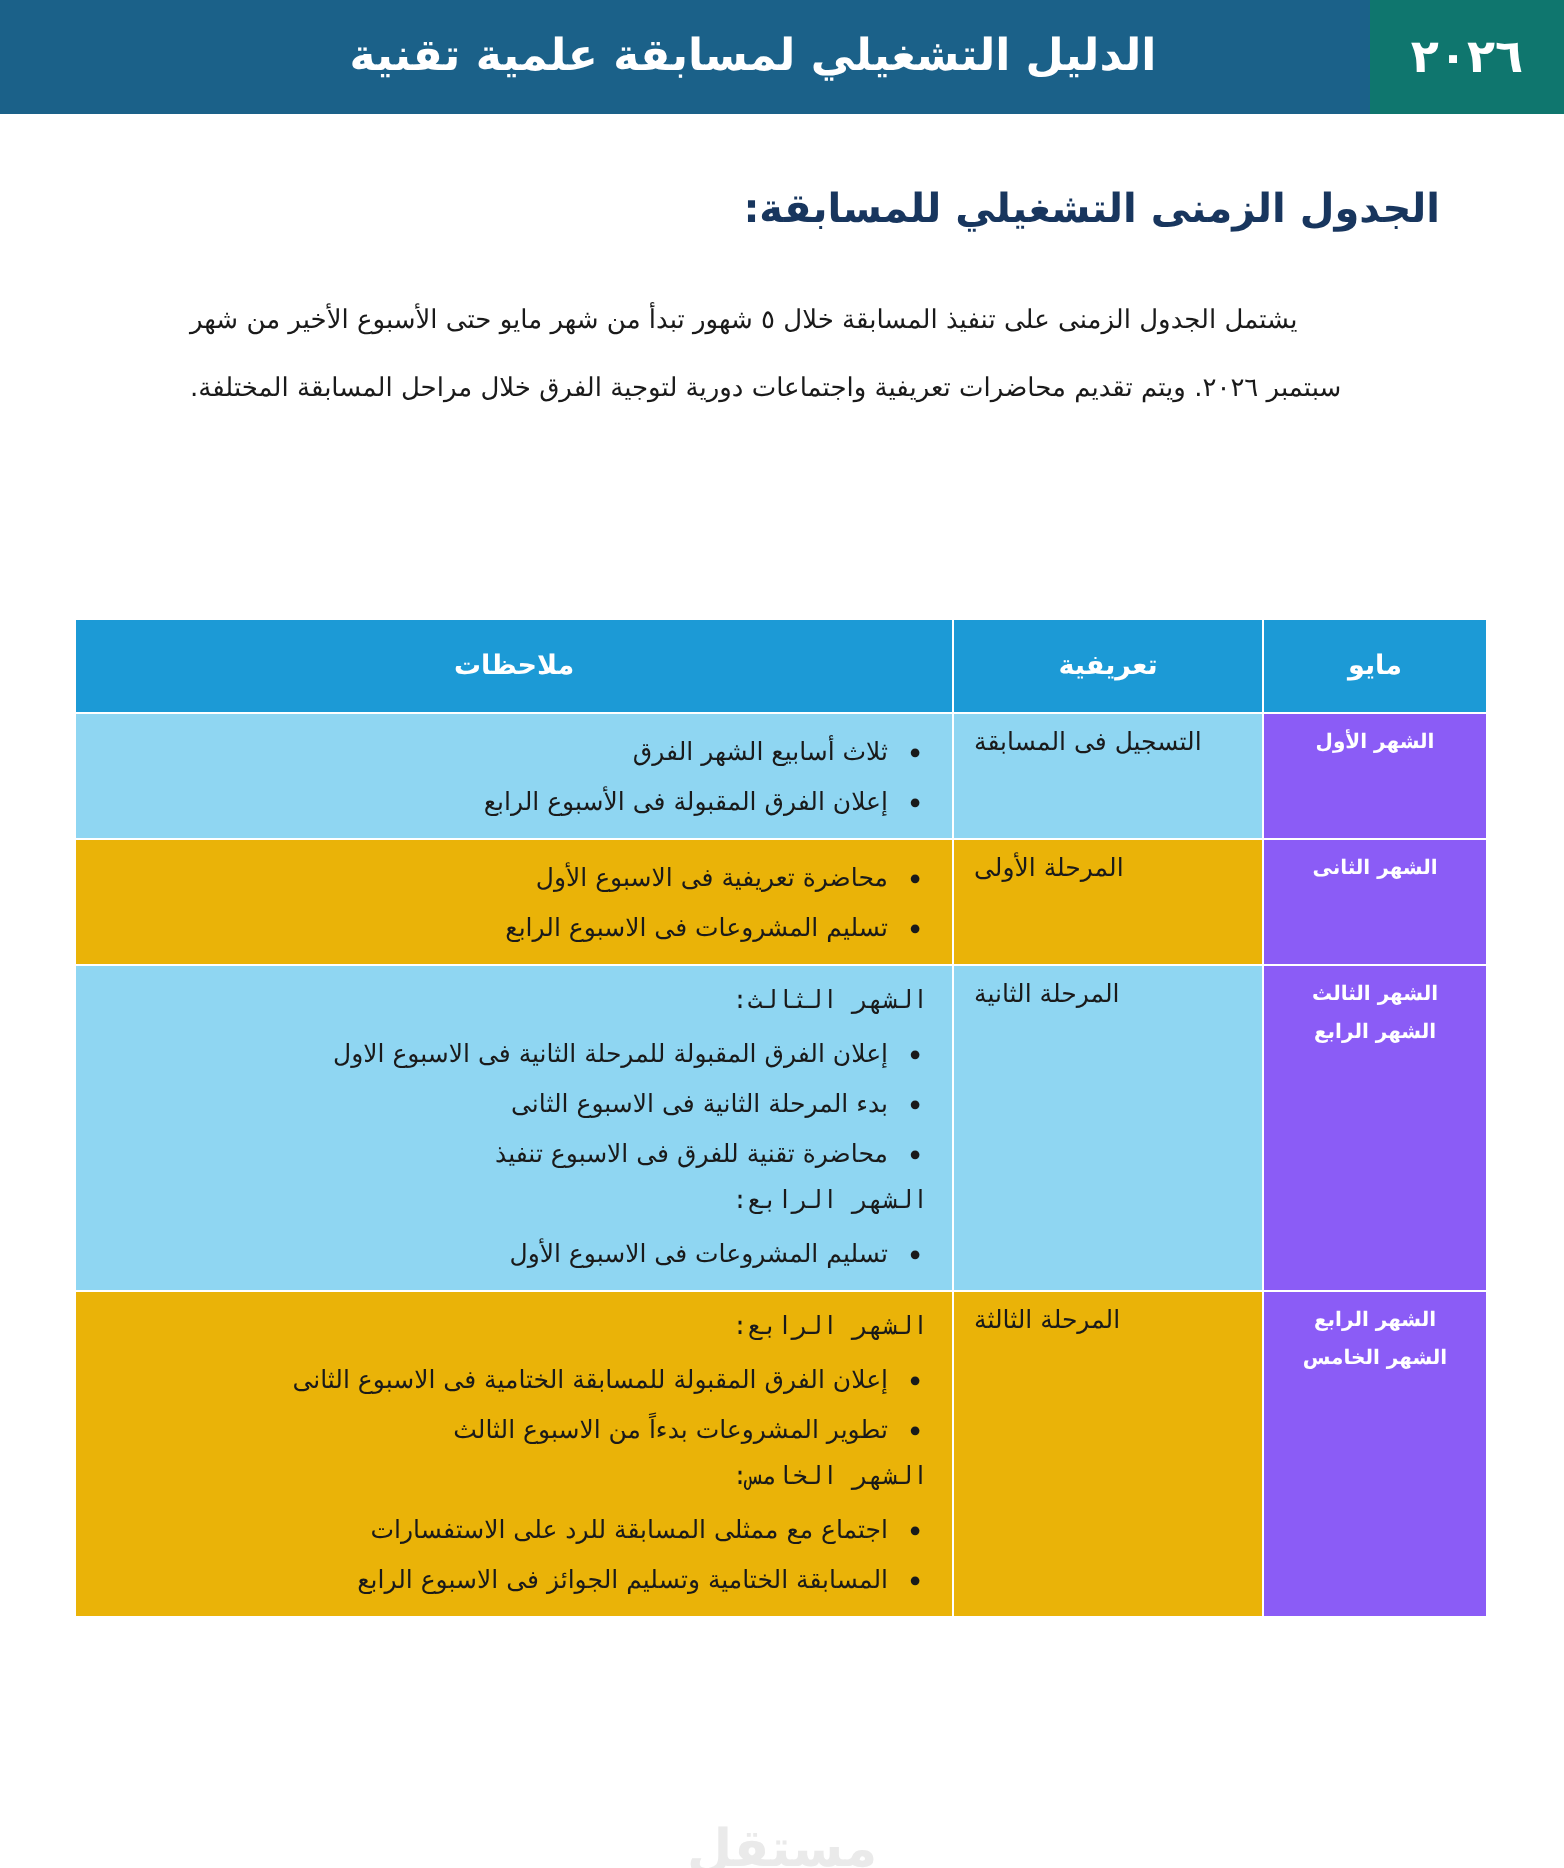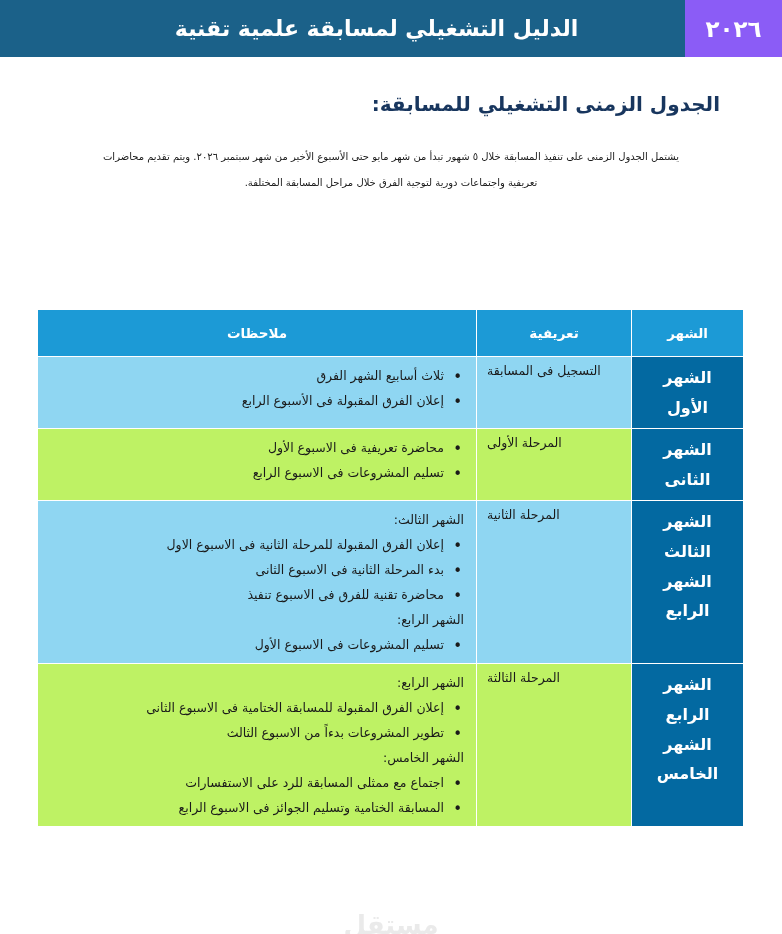--- a/index.html
+++ b/index.html
@@ -21,21 +21,21 @@
     position: absolute;
     top: 0; left: 0;
     width: 782px; height: 57px;
     background: #1B6189;
     display: flex;
     flex-direction: row-reverse;
     align-items: stretch;
   }
   .year-badge {
     width: 97px;
-    background: #8b5cf6;
+    background: #0f766e;
     color: #ffffff;
     display: flex;
     align-items: center;
     justify-content: center;
     font-size: 23px;
     font-weight: bold;
     letter-spacing: 2px;
     flex: 0 0 97px;
     order: 2;
   }
@@ -68,23 +68,23 @@
     margin: 35px 62px 0 62px;
     text-align: right;
     color: #18365E;
     font-size: 20px;
     font-weight: bold;
     direction: rtl;
   }
 
   .intro-paragraph {
     margin: 28px 95px 0 95px;
-    text-align: center;
-    color: #1A1A1A;
-    font-size: 10px;
+    text-align: left;
+    color: #1A1A1A;
+    font-size: 13px;
     line-height: 2.6;
     direction: rtl;
   }
 
   
   .schedule-table {
     position: absolute;
     top: 252px;
     right: 38px;
     width: 706px;
@@ -105,24 +105,24 @@
     text-align: center;
     height: 28px;
     padding: 15px 8px;
     vertical-align: middle;
   }
   .col-month  { width: 112px; }
   .col-stage  { width: 155px; }
   .col-notes  { width: 439px; }
 
   .cell-month {
-    background: #0369a1;
-    color: #ffffff;
-    font-weight: bold;
-    font-size: 16px;
+    background: #8b5cf6;
+    color: #ffffff;
+    font-weight: bold;
+    font-size: 10px;
     text-align: center;
     vertical-align: top;
     line-height: 1.85;
     padding-top: 7px;
   }
   .cell-stage {
     font-size: 12.5px;
     color: #1A1A1A;
     text-align: left;
     vertical-align: top;
@@ -131,21 +131,21 @@
   .cell-notes {
     font-size: 12.5px;
     color: #1A1A1A;
     text-align: right;
     vertical-align: top;
     padding-top: 8px;
   }
   tr.row-shade-a .cell-stage,
   tr.row-shade-a .cell-notes { background: #8FD6F2; }
   tr.row-shade-b .cell-stage,
-  tr.row-shade-b .cell-notes { background: #bef264; }
+  tr.row-shade-b .cell-notes { background: #eab308; }
 
   .notes-list {
     margin: 0;
     padding: 0 0 0 0;
     list-style: none;
   }
   .notes-list li {
     position: relative;
     padding-right: 22px;
     line-height: 2.0;
@@ -156,20 +156,21 @@
     position: absolute;
     right: 4px;
     top: -1px;
     font-size: 15px;
     line-height: 2.0;
     color: #1A1A1A;
   }
   .notes-subheading {
     line-height: 2.0;
     padding-right: 2px;
+    font-family: Liberation Mono, monospace;
   }
 
   
   .watermark {
     position: absolute;
     top: 855px;
     left: 0; right: 0;
     text-align: center;
     pointer-events: none;
   }
@@ -198,21 +199,21 @@
   <p class="intro-paragraph">يشتمل الجدول الزمنى على تنفيذ المسابقة خلال ٥ شهور تبدأ من شهر مايو حتى الأسبوع الأخير من شهر سبتمبر ٢٠٢٦. ويتم تقديم محاضرات تعريفية واجتماعات دورية لتوجية الفرق خلال مراحل المسابقة المختلفة.</p>
 
   <table class="schedule-table">
     <colgroup>
       <col class="col-month">
       <col class="col-stage">
       <col class="col-notes">
     </colgroup>
     <thead>
       <tr>
-        <th>الشهر</th>
+        <th>مايو</th>
         <th>تعريفية</th>
         <th>ملاحظات</th>
       </tr>
     </thead>
     <tbody id="schedule-body">
         <tr class="row-shade-a">
           <td class="cell-month">
             <div>الشهر الأول</div>
           </td>
           <td class="cell-stage">التسجيل فى المسابقة</td>

